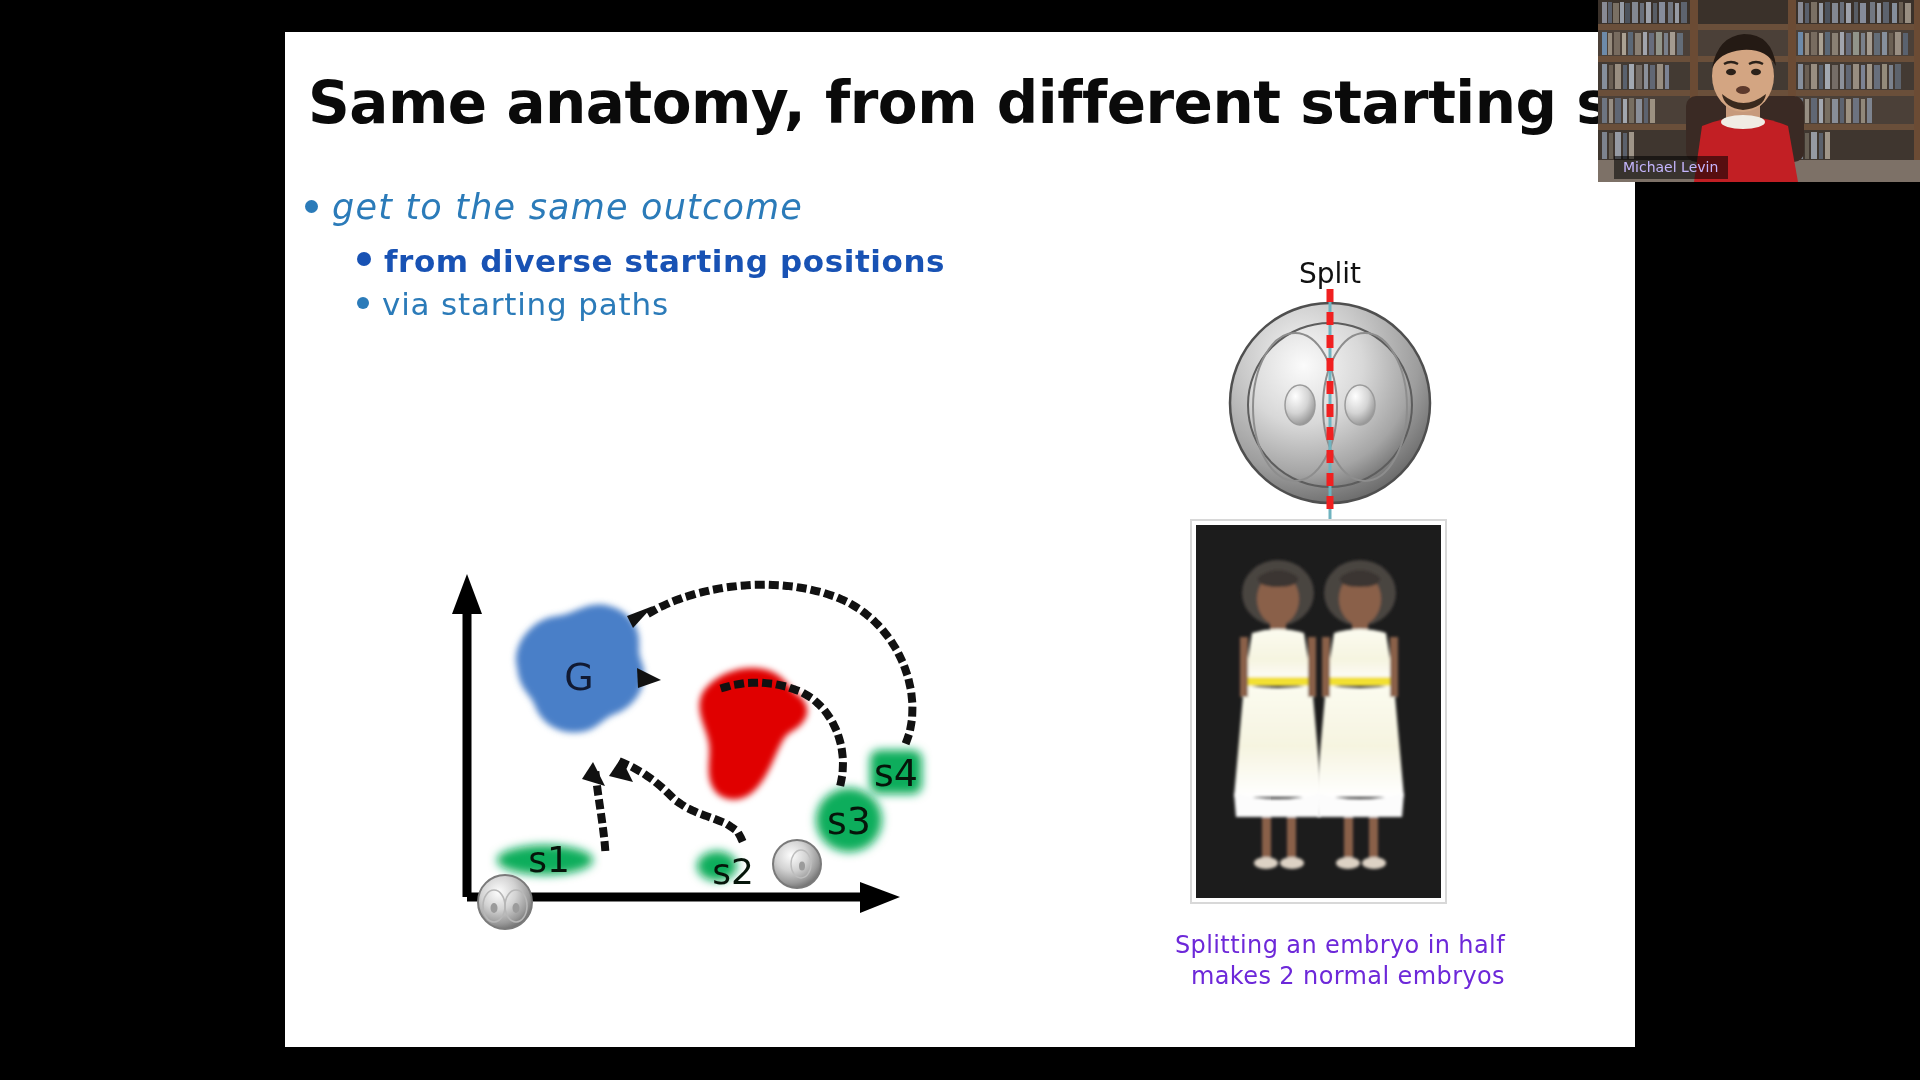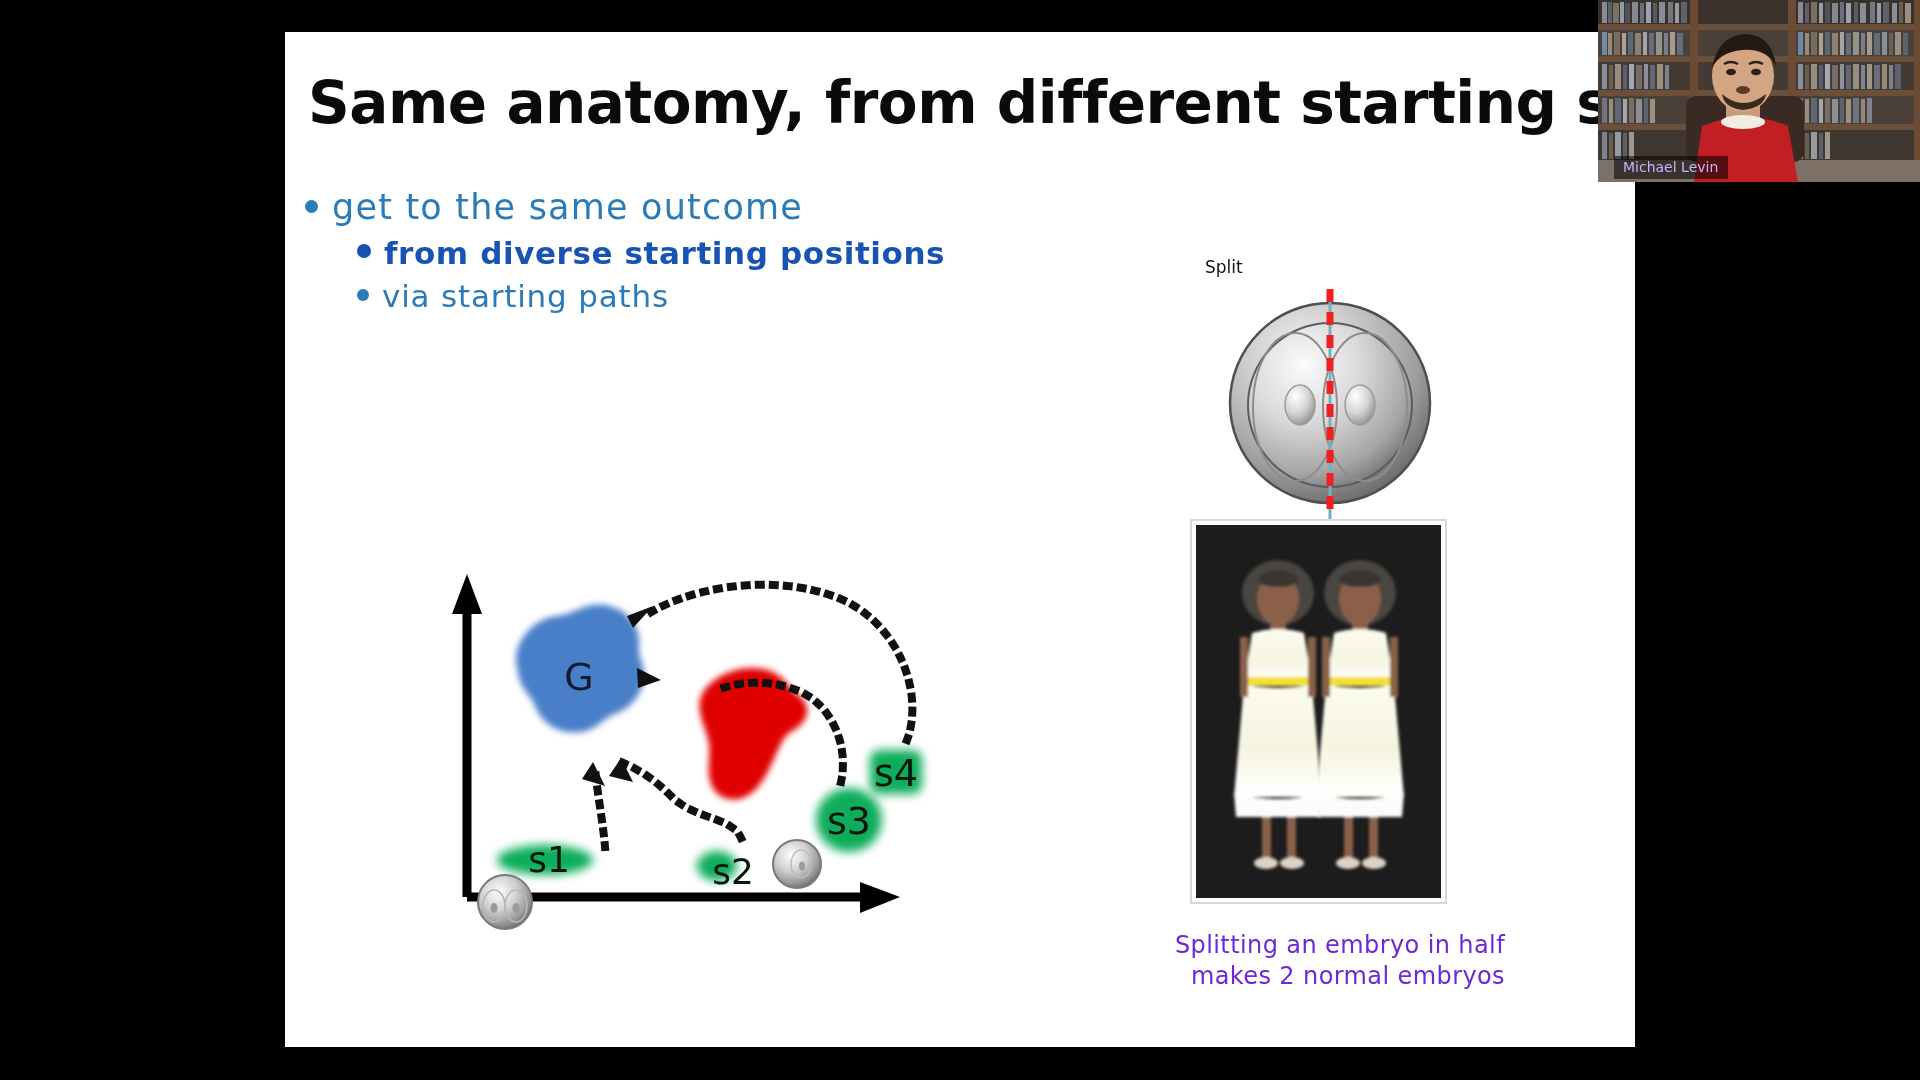--- a/index.html
+++ b/index.html
@@ -53,21 +53,21 @@
   }
   .bullet-row {
     display: flex;
     align-items: baseline;
     white-space: nowrap;
   }
   .bullet-dot {
     border-radius: 50%;
     flex: 0 0 auto;
   }
-  .lvl1 { margin-left: 0px; margin-bottom: 8px; }
+  .lvl1 { margin-left: 0px; margin-bottom: 16px; font-style: italic; }
   .lvl1 .bullet-dot {
     width: 13px; height: 13px;
     background: #2b7bb9;
     margin-right: 14px;
     transform: translateY(-6px);
   }
   .lvl1 .bullet-text {
     font-size: 35px;
     color: #2b7bb9;
     font-family: "DejaVu Sans", sans-serif;
@@ -110,23 +110,23 @@
     left: 920px;
     top: 225px;
     width: 250px;
     height: 270px;
   }
   #split-label {
     position: absolute;
     top: 0px;
     left: 0;
     width: 250px;
-    text-align: left;
-    font-family: "DejaVu Sans", sans-serif;
-    font-size: 17px;
+    text-align: center;
+    font-family: "DejaVu Sans", sans-serif;
+    font-size: 28px;
     color: #111111;
   }
 
   
   #twins-photo {
     position: absolute;
     left: 905px;
     top: 487px;
     width: 257px;
     height: 385px;

